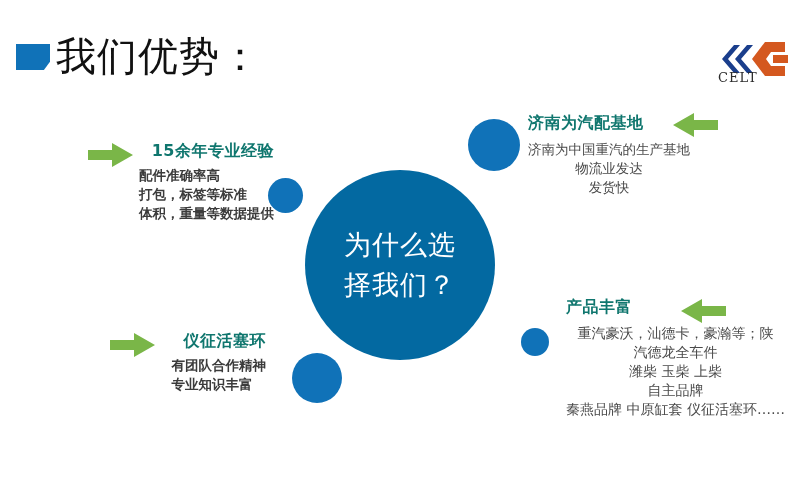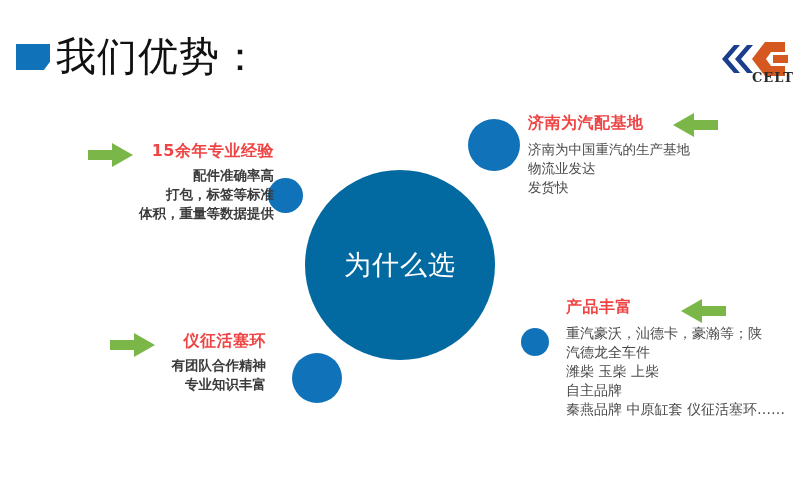--- a/index.html
+++ b/index.html
@@ -22,21 +22,21 @@
     position:absolute;left:56px;top:30px;
     font-size:40px;line-height:52px;color:#111;
     font-family:"DejaVu Serif","Liberation Serif",serif;
     letter-spacing:1px;white-space:nowrap;
   }
 
   
   .logo{position:absolute;left:718px;top:36px;width:76px;height:46px;}
   .logo-text{
     position:absolute;left:718px;top:70px;width:76px;
-    text-align:right;font-size:13px;font-weight:bold;color:#2b2b2b;
+    text-align:left;font-size:13px;font-weight:normal;color:#2b2b2b;
     letter-spacing:1px;
     font-family:"DejaVu Serif","Liberation Serif",serif;
   }
 
   
   .circ{position:absolute;border-radius:50%;background:#1072B8;}
   .main-circle{
     left:305px;top:170px;width:190px;height:190px;
     border-radius:50%;background:#0369a1;position:absolute;
     display:flex;align-items:center;justify-content:center;
@@ -50,30 +50,30 @@
   .sat-tr{left:468px;top:119px;width:52px;height:52px;}
   .sat-bl{left:292px;top:353px;width:50px;height:50px;}
   .sat-br{left:521px;top:328px;width:28px;height:28px;}
 
   
   .arrow{position:absolute;width:46px;height:26px;}
 
   
   .blk{position:absolute;}
   .blk-head{
-    color:#ef4444;font-size:16px;font-weight:bold;line-height:22px;
+    color:#0f766e;font-size:16px;font-weight:bold;line-height:22px;
     white-space:nowrap;letter-spacing:.5px;
   }
   .blk-body{
     color:#3b3b3b;font-size:13.5px;line-height:19px;
     font-weight:bold;white-space:nowrap;
   }
   .blk-body.light{font-weight:normal;color:#4a4a4a;}
-  .ta-right{text-align:right;}
-  .ta-left{text-align:left;}
+  .ta-right{text-align:left;}
+  .ta-left{text-align:center;}
 
   
   #blk-experience{left:0px;top:140px;width:296px;}
   #blk-experience .blk-head{position:absolute;right:22px;top:0;}
   #blk-experience .blk-body{position:absolute;right:22px;top:26px;}
 
   #blk-team{left:0px;top:330px;width:310px;}
   #blk-team .blk-head{position:absolute;right:44px;top:0;}
   #blk-team .blk-body{position:absolute;right:44px;top:26px;}
 
@@ -112,20 +112,21 @@
   <div class="logo-text">CELT</div>
 
   <div class="circ sat-tl"></div>
   <div class="circ sat-tr"></div>
   <div class="circ sat-bl"></div>
   <div class="circ sat-br"></div>
 
   <div class="main-circle">
     <div class="main-circle-text">
       <div>为什么选</div>
+      <div>择我们？</div>
     </div>
   </div>
 
   <svg class="arrow" id="arrow-experience" viewBox="0 0 46 26">
     <polygon points="0,8 24,8 24,1 45,13 24,25 24,18 0,18" fill="#7AB648"></polygon>
   </svg>
   <svg class="arrow" id="arrow-team" viewBox="0 0 46 26">
     <polygon points="0,8 24,8 24,1 45,13 24,25 24,18 0,18" fill="#7AB648"></polygon>
   </svg>
   <svg class="arrow" id="arrow-base" viewBox="0 0 46 26">

